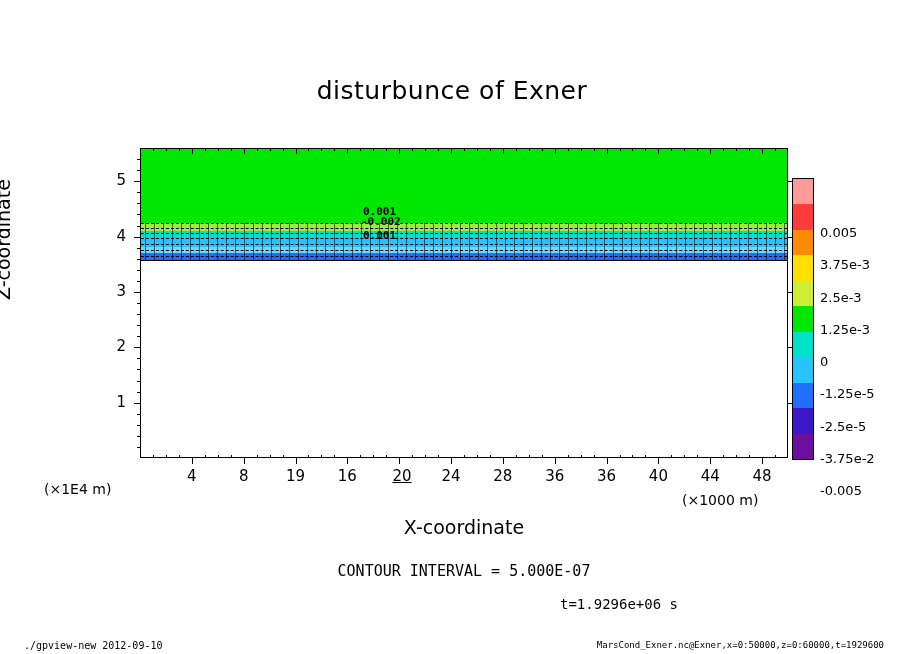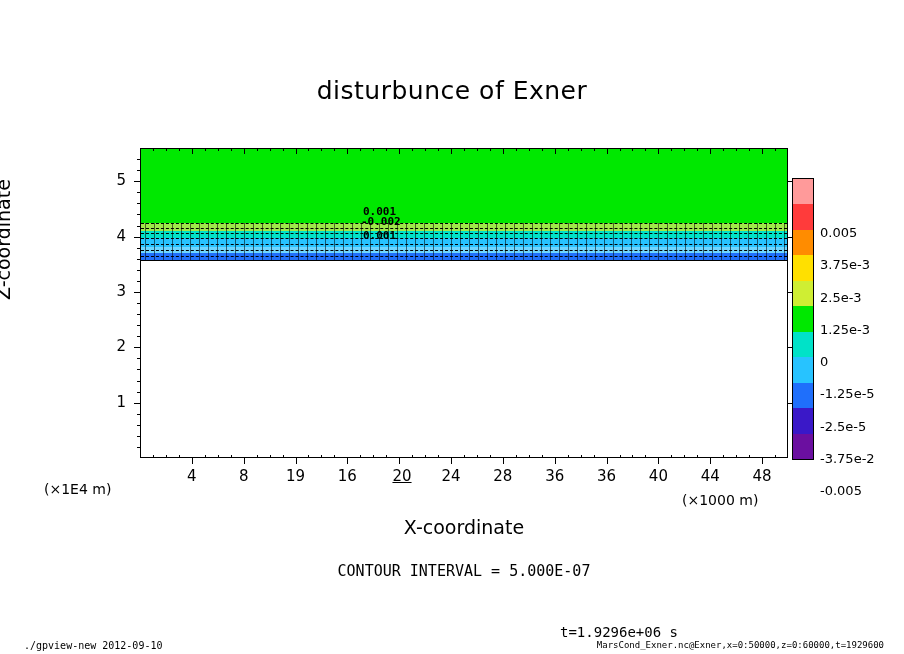--- a/index.html
+++ b/index.html
@@ -50,21 +50,20 @@
   }
   #xunit{left:44px;top:481px;font-size:14px;color:#000;}
   #zunit{left:682px;top:492px;font-size:14px;color:#000;}
   #contour-interval{
     left:140px;top:562px;width:648px;text-align:center;
     font-size:15px;color:#000;font-family:"DejaVu Sans Mono",monospace;
   }
   #time-label{
     left:560px;top:596px;font-size:14px;color:#000;
     font-family:"DejaVu Sans Mono",monospace;
-    margin-top:28px;
   }
   #footer-left{left:24px;top:640px;font-size:10px;color:#000;font-family:"DejaVu Sans Mono",monospace;}
   #footer-right{right:20px;top:640px;font-size:9px;color:#000;font-family:"DejaVu Sans Mono",monospace;text-align:right;}
   
   #colorbar{
     left:792px;top:178px;width:22px;height:282px;
     border:1px solid #000;box-sizing:border-box;overflow:hidden;
   }
   .cb-cell{width:100%;}
   .cb-label{position:absolute;left:820px;font-size:13px;color:#000;white-space:nowrap;margin-top:43px;}

